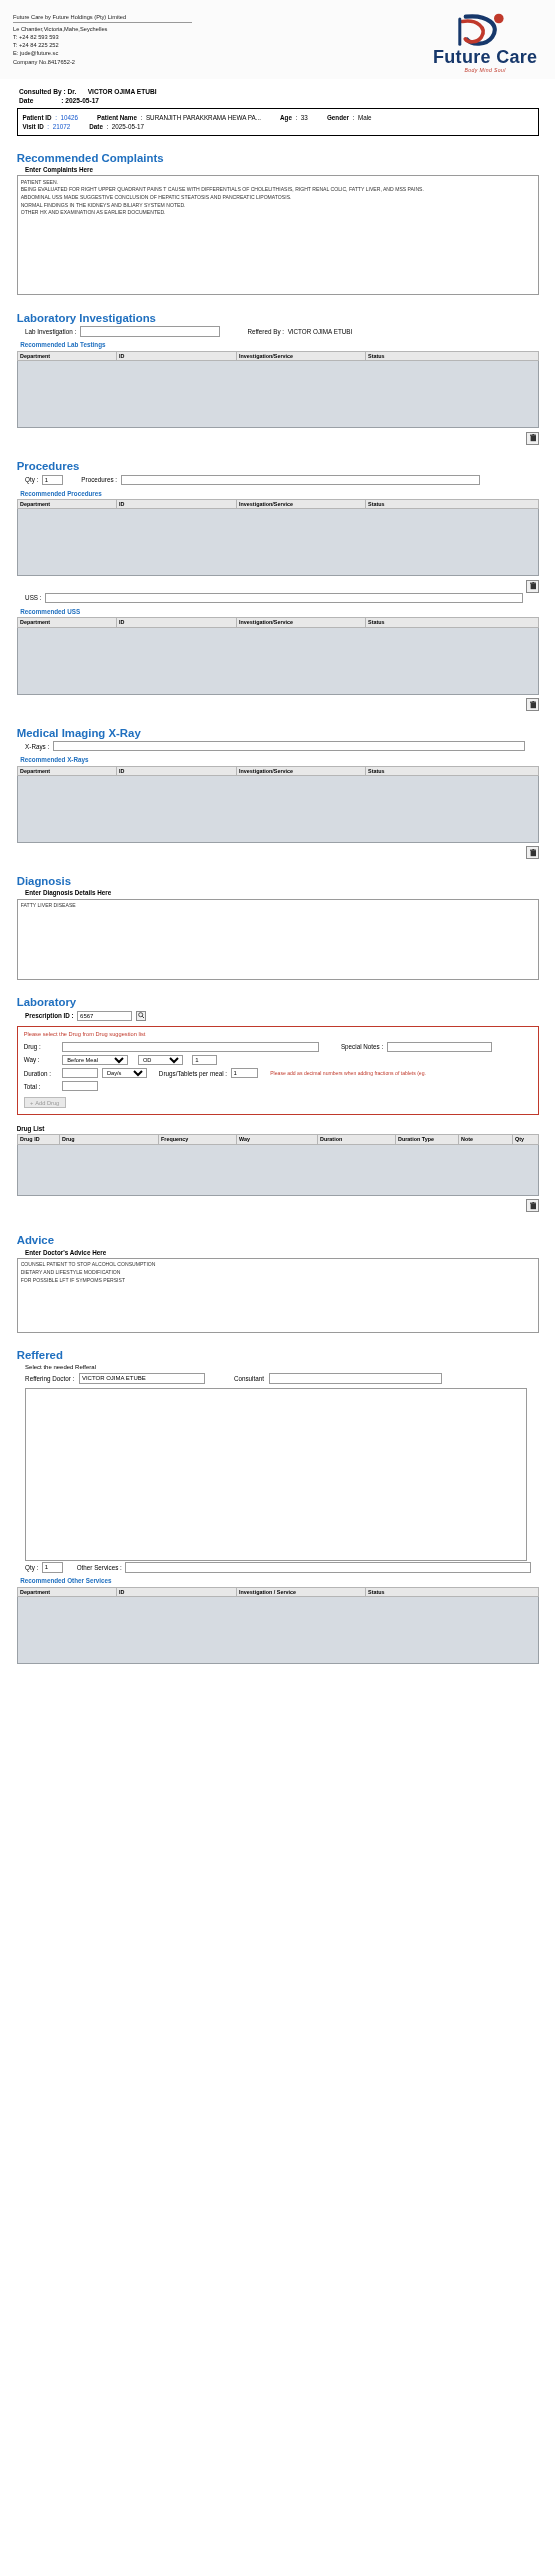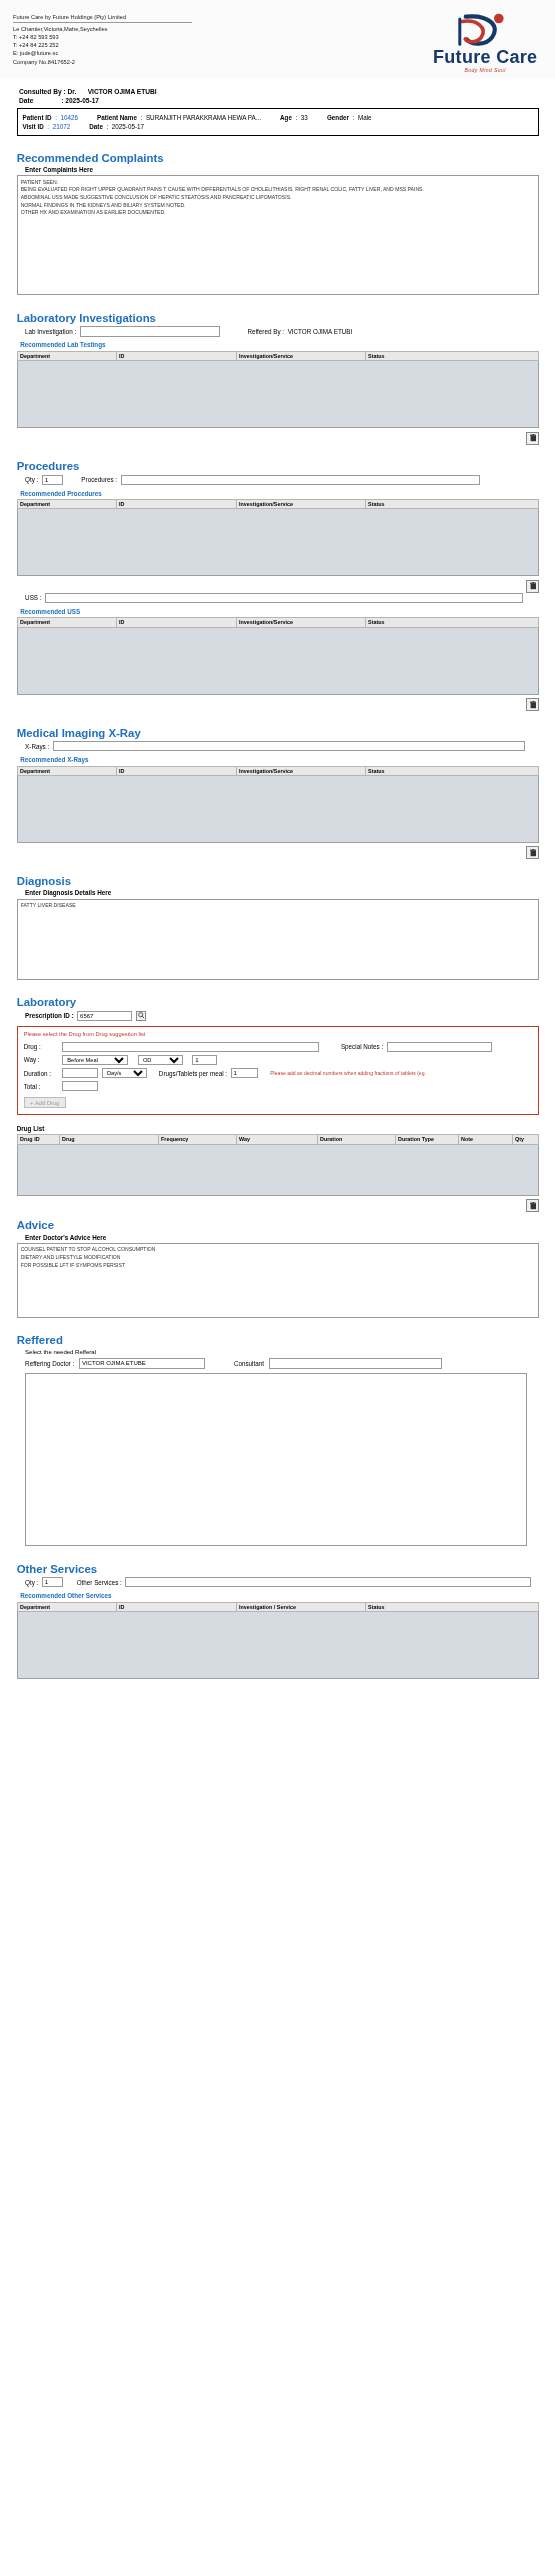--- a/index.html
+++ b/index.html
@@ -405,39 +405,38 @@
     <div class="trash">
       <svg width="6.6" height="7.8" viewBox="0 0 11 13">
           <rect x="1" y="3" width="9" height="9" fill="#333"></rect>
           <rect x="0" y="1" width="11" height="2" fill="#333"></rect>
           <rect x="4" y="0" width="3" height="1.6" fill="#333"></rect>
         </svg>
     </div>
   </div>
 
   
-  <h2 class="sec" style="margin-top:7px;">Advice</h2>
+  <h2 class="sec" style="margin-top:22px;">Advice</h2>
   <div class="sub-lbl">Enter Doctor's Advice Here</div>
   <textarea class="ta ta-advice" style="">COUNSEL PATIENT TO STOP ALCOHOL CONSUMPTION
 DIETARY AND LIFESTYLE MODIFICATION
 FOR POSSIBLE LFT IF SYMPOMS PERSIST</textarea>
 
   
   <h2 class="sec">Reffered</h2>
   <div class="ref-sel-lbl">Select the needed Refferal</div>
   <div class="ref-row">
     <span>Reffering Doctor :</span>
     <input class="txt" value="VICTOR OJIMA ETUBE" style="">
     <span style="margin-left:24px;">Consultant</span>
     <input class="txt cons-in" value="" style="">
   </div>
   <textarea class="ta ta-ref" style="width: 502px; margin-left: 8.4px;"></textarea>
 
   
-  <h2 class="sec">Other Services</h2>
   <div class="qty-row" style="margin-left:8.4px;">
     <span>Qty :</span>
     <input class="txt" style="width: 21.5px;" value="1">
     <span style="margin-left:9.6px;">Other Services :</span>
     <input class="txt" style="width: 406px;" value="">
   </div>
   <div class="rec-link">Recommended Other Services</div>
   <div class="grid-wrap">
     <table class="grid">
       <tbody>

